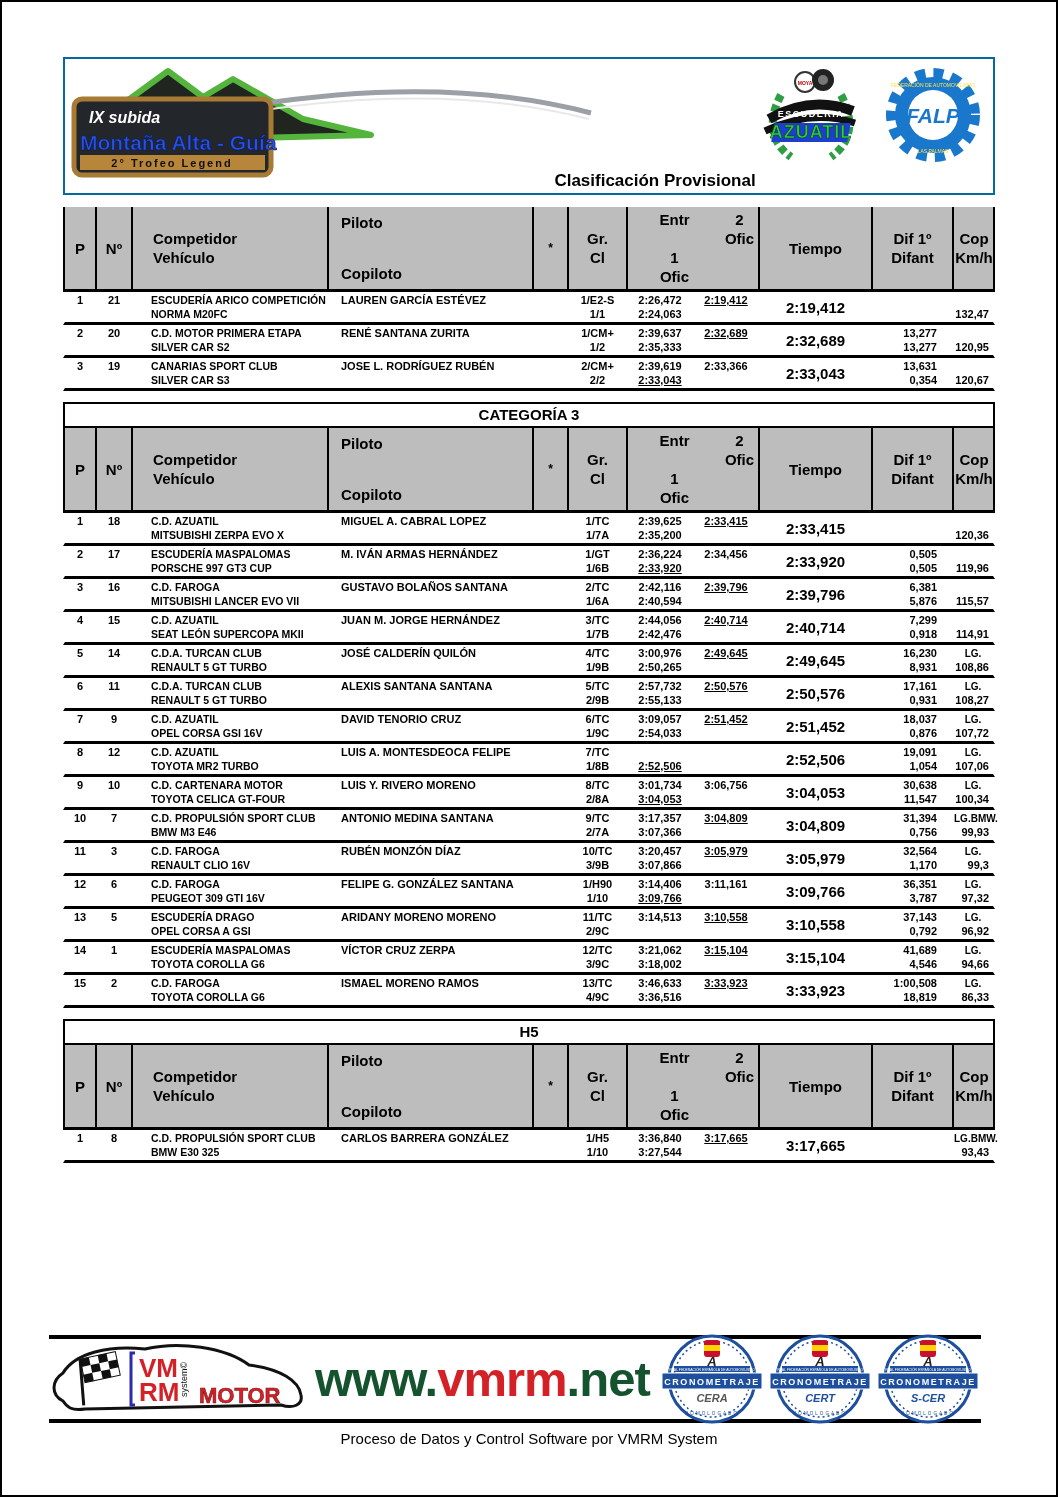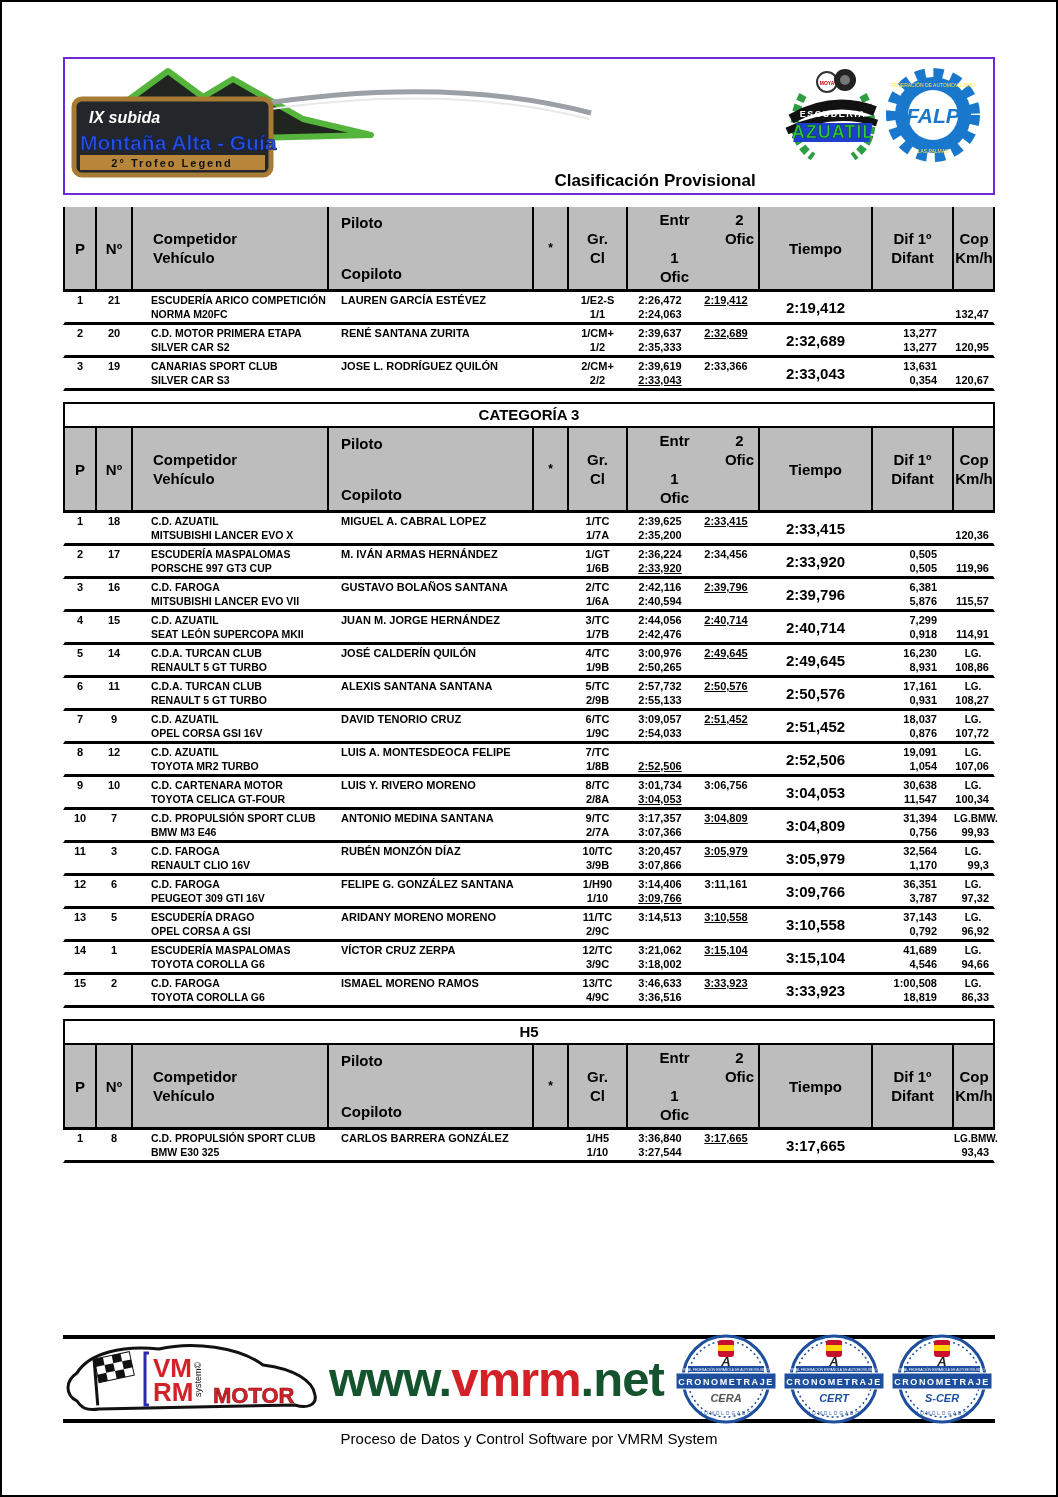--- a/index.html
+++ b/index.html
@@ -1,22 +1,22 @@
 <!DOCTYPE html>
 <html><head>
 <meta charset="utf-8">
 <style>
   html,body{margin:0;padding:0;background:#e8e8e8;}
   .page{position:relative;width:1058px;height:1497px;margin:0 auto;background:#fff;
         border:2px solid #000;box-sizing:border-box;font-family:"Liberation Sans",sans-serif;color:#000;}
 
   
-  .header-box{position:absolute;left:61px;top:55px;width:932px;height:138px;border:2px solid #6d28d9;box-sizing:border-box;}
+  .header-box{position:absolute;left:61px;top:55px;width:932px;height:138px;border:2px solid #0369a1;box-sizing:border-box;}
   .event-logo{position:absolute;left:6px;top:2px;width:530px;height:130px;}
-  .club-logos{position:absolute;right:12px;top:6px;display:flex;align-items:flex-start;}
+  .club-logos{position:absolute;right:12px;top:6px;display:flex;gap:22px;align-items:flex-start;}
   .doc-title{position:absolute;left:450px;bottom:2px;width:280px;text-align:center;
              font-size:17px;font-weight:bold;letter-spacing:0px;}
 
   
   .tables{position:absolute;left:61px;top:205px;width:932px;}
   .rtable{width:932px;margin-bottom:11px;}
   .tbl-title{border:2px solid #000;box-sizing:border-box;text-align:center;font-weight:bold;font-size:15px;
              padding:2px 0 3px 0;background:#fff;}
   .grid{display:grid;grid-template-columns:32px 36px 196px 205px 35px 59px 66px 66px 113px 81px 40px;}
   .tbl-head{background:#bdbdbd;border-left:2px solid #000;border-right:2px solid #000;border-bottom:3px solid #000;box-sizing:border-box;}
@@ -43,21 +43,21 @@
   .c-tiempo{display:flex;align-items:center;justify-content:center;font-size:15px;}
   .c-dif{text-align:right;padding-right:15px;}
   .c-cop .copname{text-align:center;font-size:10px;}
   .c-cop .kmh{text-align:right;padding-right:3px;}
   .best{text-decoration:underline;text-underline-offset:1px;}
 
   
   .signature{position:absolute;top:1035px;left:0;width:100%;text-align:center;font-size:16px;line-height:21px;}
 
   
-  .bottom-strip{position:absolute;left:61px;top:1333px;width:932px;height:88px;border-top:4px solid #000;
+  .bottom-strip{position:absolute;left:47px;top:1333px;width:932px;height:88px;border-top:4px solid #000;
                 border-bottom:4px solid #000;box-sizing:border-box;display:flex;align-items:center;}
   .website{flex:1;white-space:nowrap;font-size:49px;font-weight:800;letter-spacing:-1px;margin-left:8px;}
   .website .blue{color:#14532d;}
   .website .red{color:#d42027;}
   .badges{display:flex;gap:6px;margin-right:2px;}
   .process-note{position:absolute;top:1428px;left:0;width:100%;text-align:center;font-size:15px;}
 </style>
 </head>
 <body>
 
@@ -222,21 +222,21 @@
           </div>
         </div>
         <div class="trow grid">
       <div class="c cc c-p">3</div>
       <div class="c cc c-num">19</div>
       <div class="c c-comp">
             <div>CANARIAS SPORT CLUB</div>
             <div>SILVER CAR S3</div>
           </div>
       <div class="c c-pilot">
-            <div>JOSE L. RODRÍGUEZ QUILÓN</div>
+            <div>JOSE L. RODRÍGUEZ RUBÉN</div>
             <div></div>
           </div>
       <div class="c cc c-star">
             <div></div>
           </div>
       <div class="c cc c-gr">
             <div>2/CM+</div>
             <div>2/2</div>
           </div>
       <div class="c cc c-entr">
@@ -301,21 +301,21 @@
     <div class="th thc th-cop">
             <div>Cop</div>
             <div>Km/h</div>
           </div>
         </div>
         <div class="trow grid">
       <div class="c cc c-p">1</div>
       <div class="c cc c-num">18</div>
       <div class="c c-comp">
             <div>C.D. AZUATIL</div>
-            <div>MITSUBISHI LANCER EVO X</div>
+            <div>MITSUBISHI ZERPA EVO X</div>
           </div>
       <div class="c c-pilot">
             <div>MIGUEL A. CABRAL LOPEZ</div>
             <div></div>
           </div>
       <div class="c cc c-star">
             <div></div>
           </div>
       <div class="c cc c-gr">
             <div>1/TC</div>

